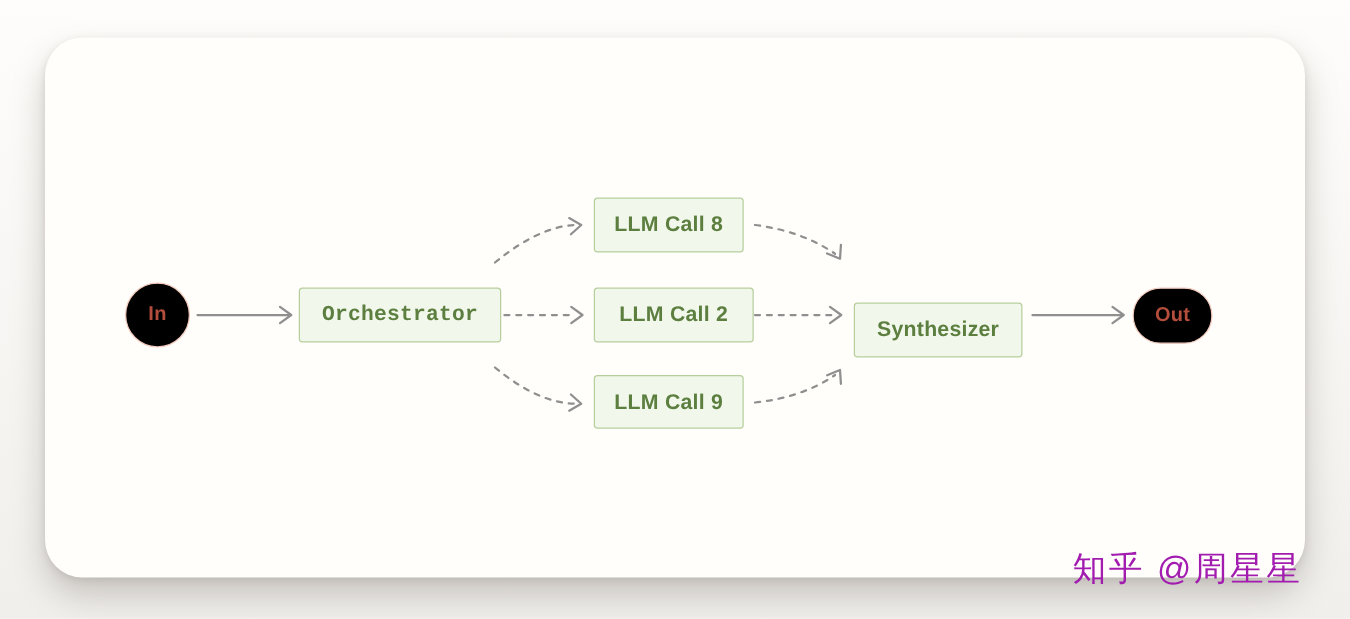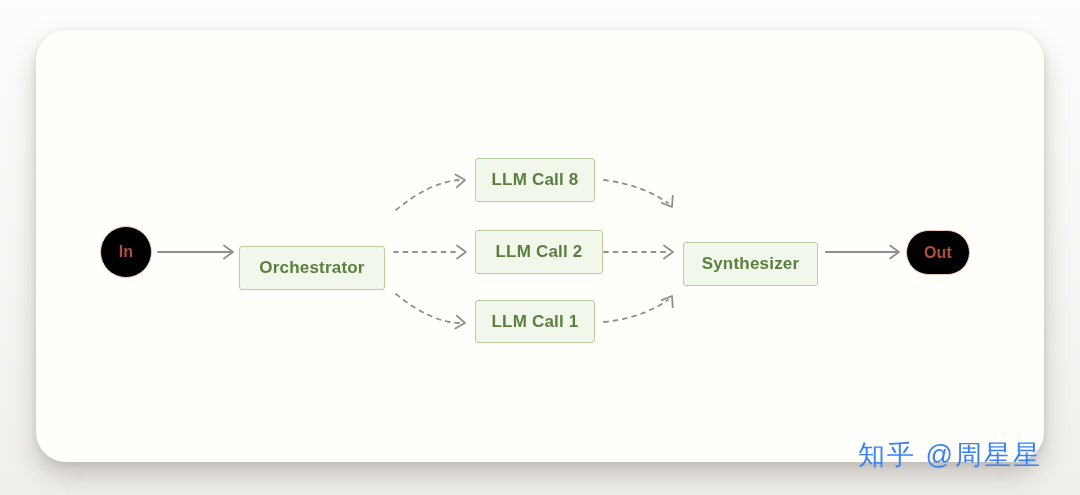--- a/index.html
+++ b/index.html
@@ -35,32 +35,32 @@
     border-radius: 3px;
   }
   .node.pink {
     background: #000000;
     border: 1.5px solid #f2cabd;
     color: #b34e3c;
     font-size: 16px;
   }
 
   .node-in          { left: 64px;  top: 196px; width: 52px;  height: 52px; border-radius: 50%; }
-  .node-orchestrator{ left: 203px; top: 216px; width: 146px; height: 44px; }
+  .node-orchestrator{ left: 203px; top: 200px; width: 162px; height: 44px; font-family: Liberation Mono, monospace; }
   .node-llm1        { left: 439px; top: 128px; width: 120px; height: 44px; }
   .node-llm2        { left: 439px; top: 200px; width: 128px; height: 44px; }
   .node-llm3        { left: 439px; top: 270px; width: 120px; height: 43px; }
   .node-synthesizer { left: 647px; top: 212px; width: 135px; height: 44px; align-items: center; }
   .node-out         { left: 870px; top: 200px; width: 64px;  height: 45px; border-radius: 23px; }
 
   .watermark {
     position: absolute;
     right: 38px; bottom: 22px;
     font-size: 27px;
-    color: #3b82f6;
+    color: #a21caf;
     letter-spacing: 2px;
     z-index: 5;
   }
 </style>
 </head>
 <body>
 
 <div class="card">
   <div class="diagram">
 
@@ -115,21 +115,21 @@
 
     <div class="node green node-llm1">
       <span>LLM Call 8</span>
     </div>
 
     <div class="node green node-llm2">
       <span>LLM Call 2</span>
     </div>
 
     <div class="node green node-llm3">
-      <span>LLM Call 1</span>
+      <span>LLM Call 9</span>
     </div>
 
     <div class="node green node-synthesizer">
       <span>Synthesizer</span>
     </div>
 
     <div class="node pink node-out">
       <span>Out</span>
     </div>
 

